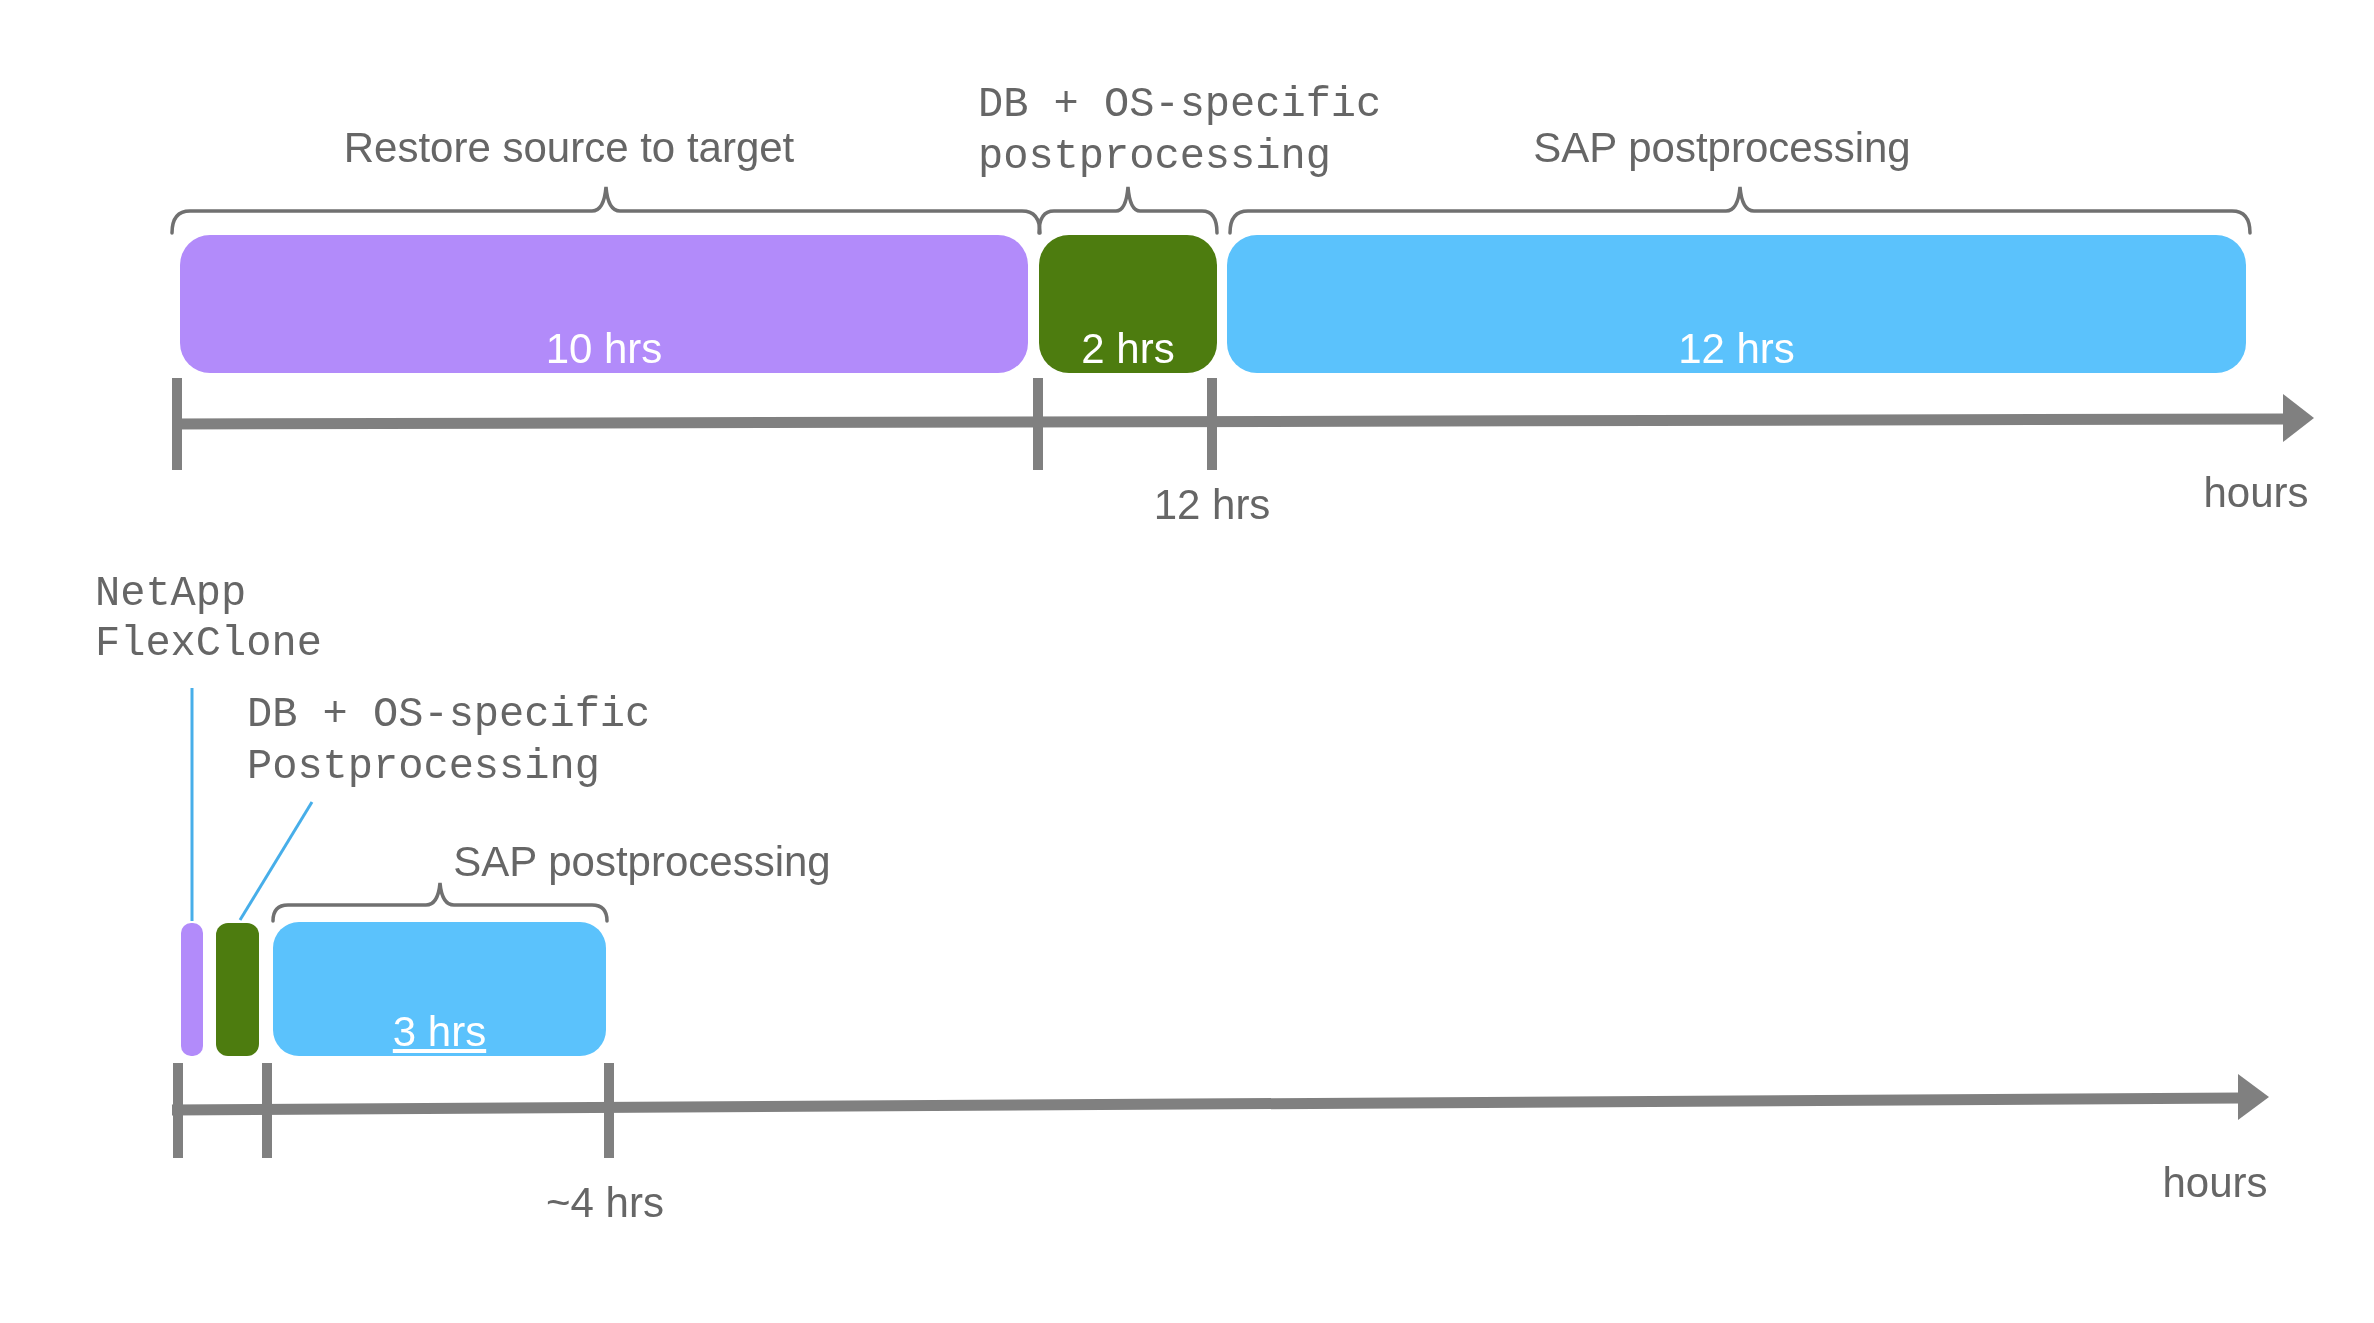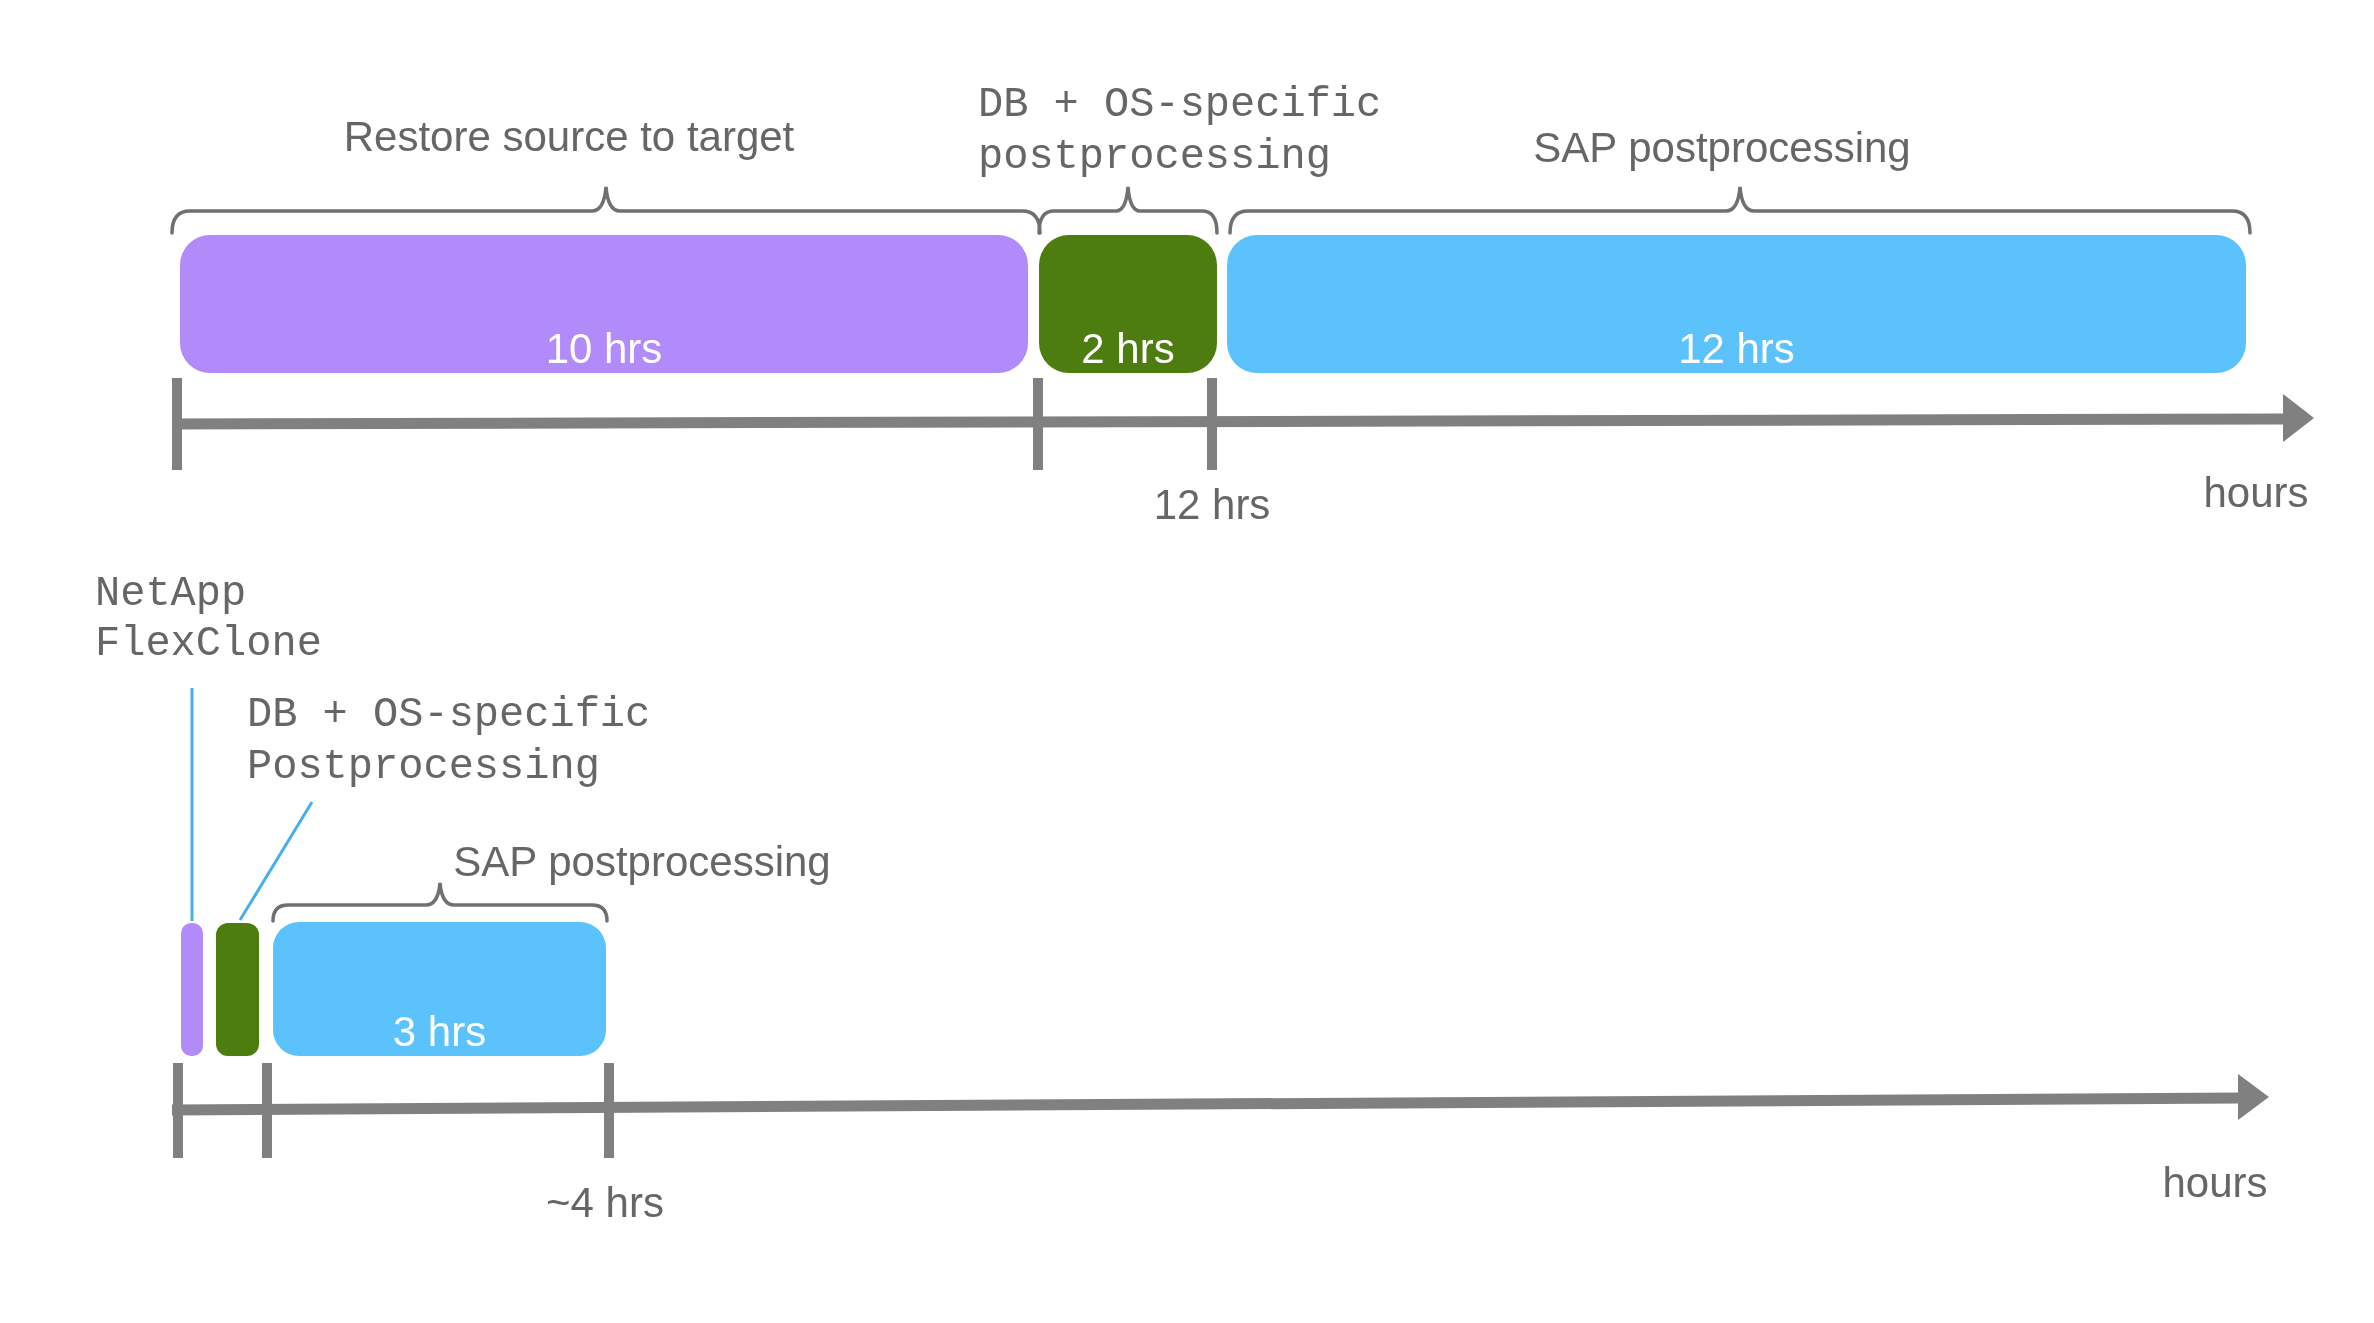--- a/index.html
+++ b/index.html
@@ -66,21 +66,21 @@
 
     <path class="brace" d="M 273 921 Q 273 905 288 905 L 426 905 Q 438 905 440 883 Q 442 905 454 905 L 592 905 Q 607 905 607 921"></path>
 
     <line class="axis" x1="172" y1="1110" x2="2241" y2="1098"></line>
     <polygon class="axis-head" points="2269,1097 2238,1074 2238,1120"></polygon>
     <line class="tick" x1="178" y1="1063" x2="178" y2="1158"></line>
     <line class="tick" x1="267" y1="1063" x2="267" y2="1158"></line>
     <line class="tick" x1="609" y1="1063" x2="609" y2="1158"></line>
   </svg>
 
-  <div class="label center" style="left:569px; top:116px;">Restore source to target</div>
+  <div class="label center" style="left:569px; top:127px;">Restore source to target</div>
 
   <div class="label two-line" style="left:978px; top:79px;">
     <span class="line">DB + OS-specific</span>
     <span class="line">postprocessing</span>
   </div>
 
   <div class="label center" style="left:1722px; top:127px;">SAP postprocessing</div>
 
   <div class="bar bar-purple" style="left:180px; top:235px; width:848px; height:138px; border-radius:30px;">
     <span>10 hrs</span>
@@ -107,21 +107,21 @@
     <span class="line">DB + OS-specific</span>
     <span class="line">Postprocessing</span>
   </div>
 
   <div class="label center" style="left:642px; top:841px;">SAP postprocessing</div>
 
   <div class="bar bar-purple" style="left:181px; top:923px; width:22px; height:133px; border-radius:10px;"></div>
 
   <div class="bar bar-green" style="left:216px; top:923px; width:43px; height:133px; border-radius:12px;"></div>
 
-  <div class="bar bar-blue" style="left:273px; top:922px; width:333px; height:134px; border-radius:26px;">
+  <div class="bar bar-blue" style="left:273px; top:922px; width:333px; height:134px; border-radius:26px;text-decoration:underline;">
     <span>3 hrs</span>
   </div>
 
   <div class="label center" style="left:605px; top:1182px;">~4 hrs</div>
 
   <div class="label center" style="left:2215px; top:1162px;">hours</div>
 
 </div>
 
 </body></html>

